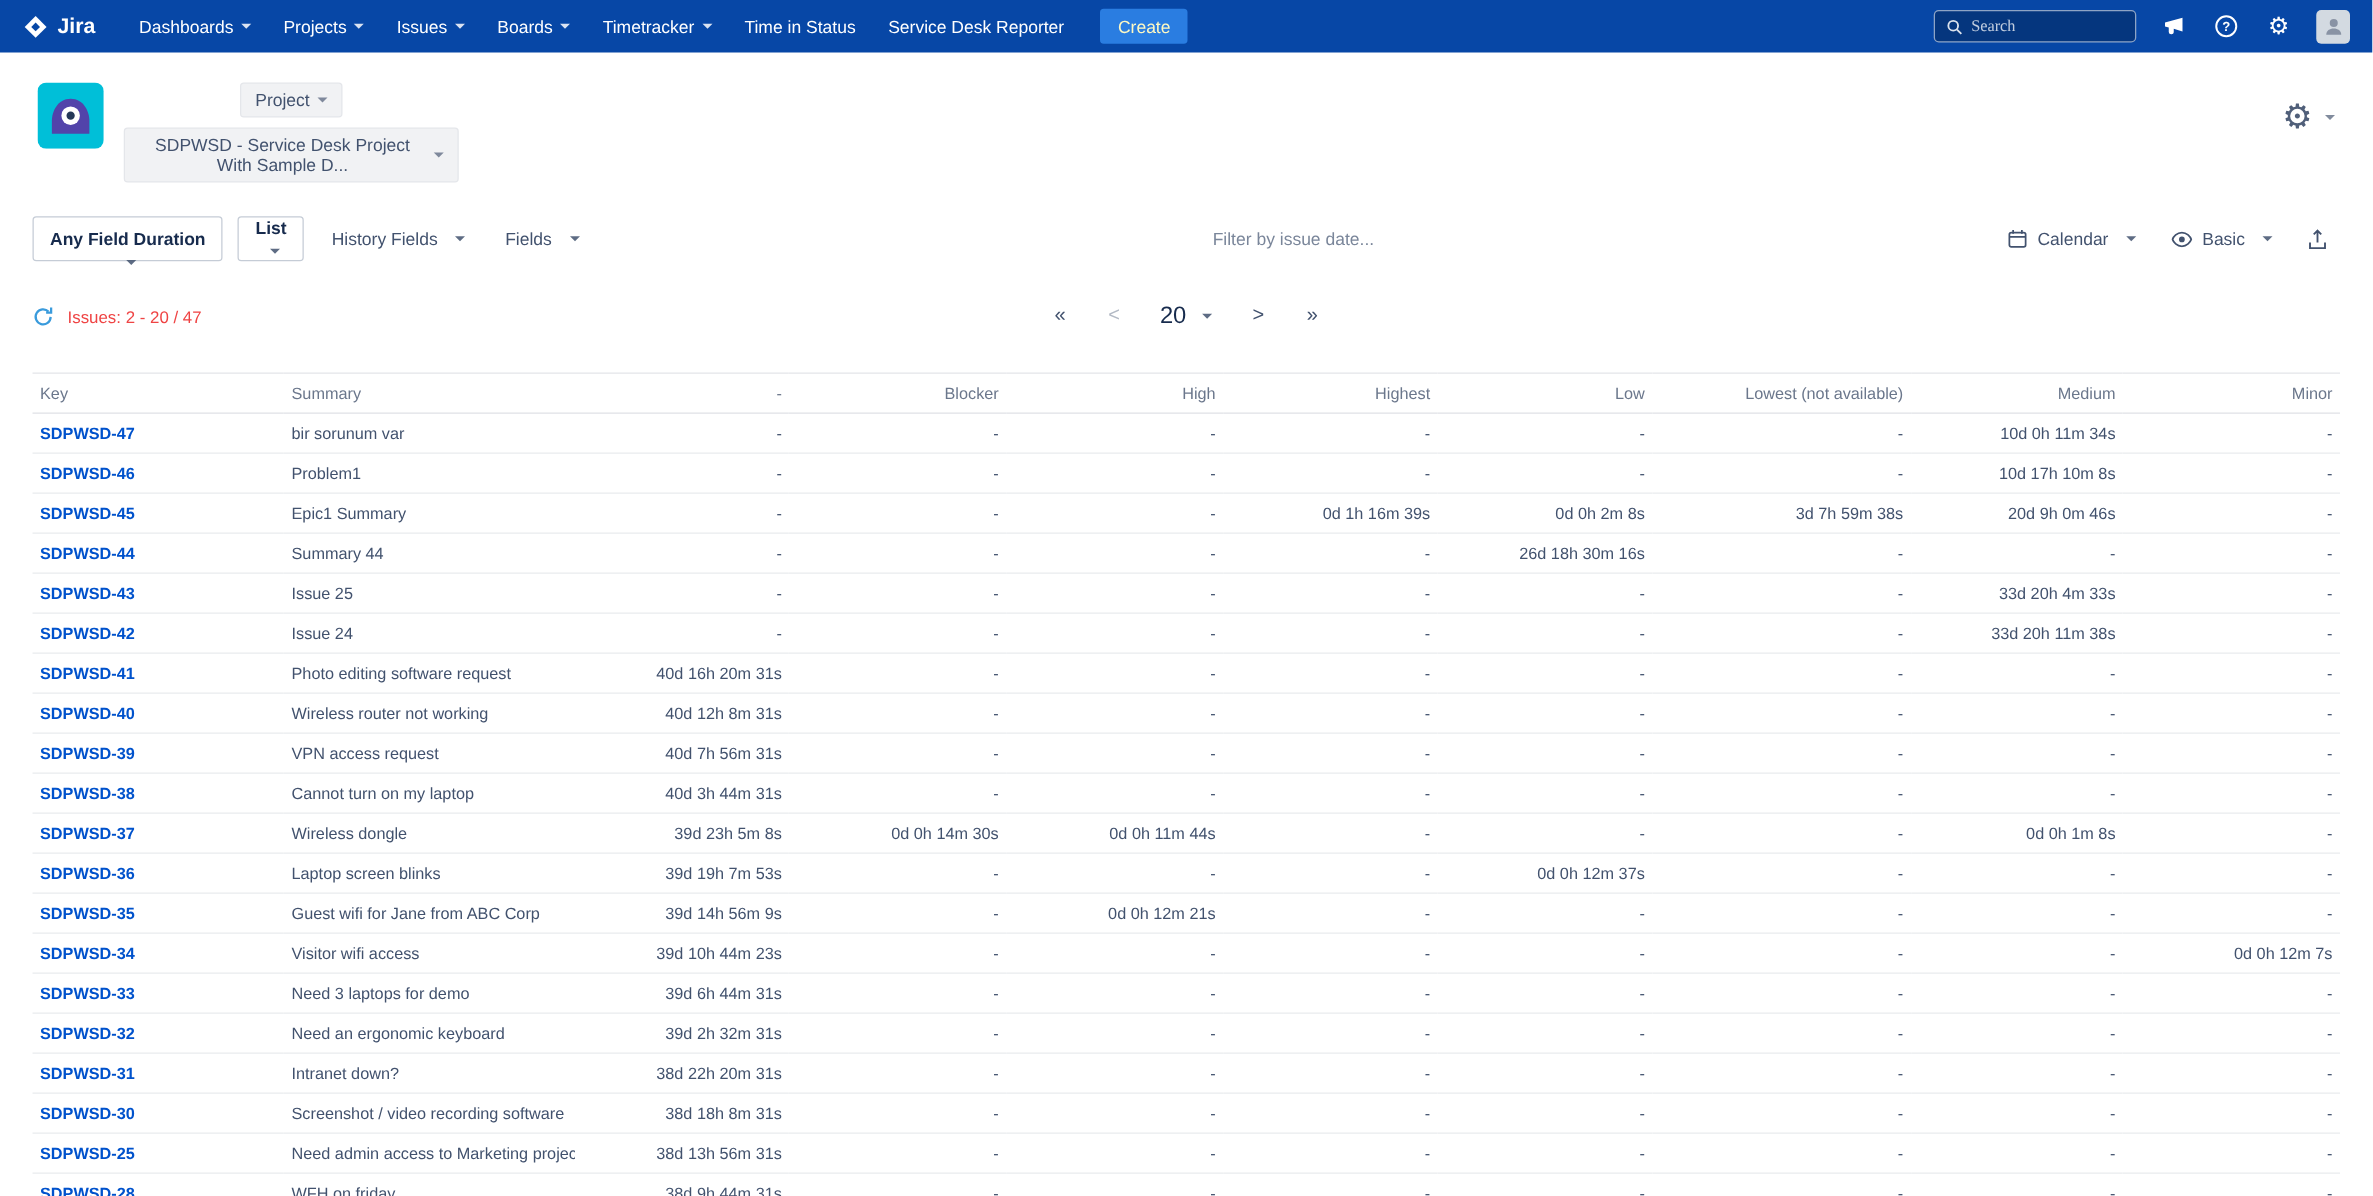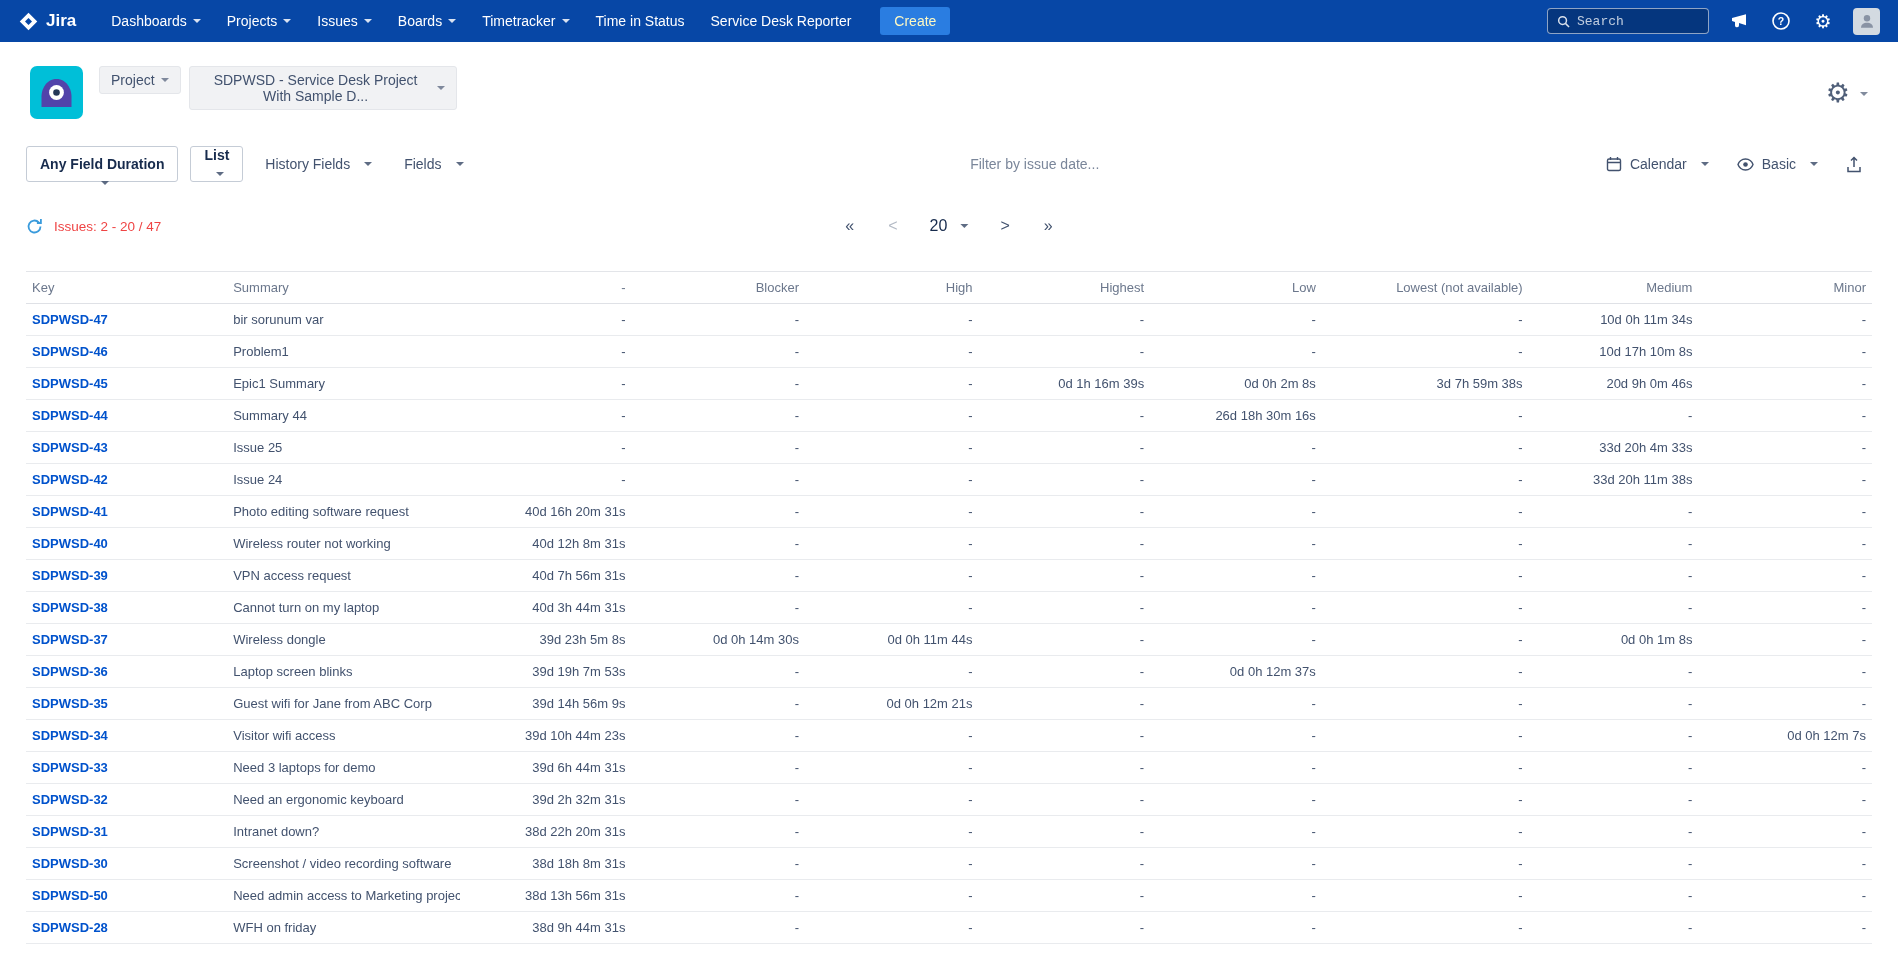--- a/index.html
+++ b/index.html
@@ -11,30 +11,30 @@
   .brand { display:flex; align-items:center; gap:7px; font-size:17px; font-weight:700; margin-right:22px; }
   .nav-menu { display:flex; align-items:center; height:44px;justify-content:center; }
   .nav-item { display:flex; align-items:center; padding:0 13px; font-size:14px; cursor:pointer; height:42px; white-space:nowrap; }
   .chev { width:0; height:0; border-left:4px solid transparent; border-right:4px solid transparent;
           border-top:4.5px solid currentColor; display:inline-block; margin-left:6px; opacity:.85; }
   .create-btn { margin-left:16px; background:#2a7de1; color:#fef9c3; border:none; border-radius:3px;
                 font-size:14px; padding:6px 14px; cursor:pointer; font-family:inherit; }
   .nav-right { margin-left:auto; display:flex; align-items:center; gap:18px; }
   .nav-search { display:flex; align-items:center; gap:7px; background:rgba(0,0,0,.24);
                 border:1px solid rgba(255,255,255,.55); border-radius:4px; height:26px; padding:0 9px; width:162px; }
-  .nav-search input { background:transparent; border:none; outline:none; color:#fdba74; font-size:13px; width:100%; font-family:Liberation Mono, monospace; }
+  .nav-search input { background:transparent; border:none; outline:none; color:#fdba74; font-size:13px; width:100%; font-family:Liberation Serif, serif; }
   .nav-search input::placeholder { color:rgba(255,255,255,.75); }
   .nav-icon { display:flex; align-items:center; justify-content:center; width:24px; height:24px; cursor:pointer; }
   .gear-glyph { font-size:19px; line-height:1; color:#fff; }
   .avatar { width:27px; height:27px; border-radius:4px; background:#d3dae1; display:flex; align-items:center; justify-content:center; cursor:pointer; }
 
   
   .banner { display:flex; align-items:flex-start; padding:24px 30px 12px; }
   .proj-avatar { width:53px; height:53px; margin-right:16px; flex:0 0 auto; }
-  .banner-selects { display:flex; flex-direction:row; gap:8px; align-items:flex-start; }
+  .banner-selects { display:flex; flex-direction:column; gap:8px; align-items:center; }
   .chip { display:flex; align-items:center; background:#f1f2f4; border:1px solid #e4e6ea; border-radius:3px;
           color:#42526e; font-size:14px; padding:5px 11px; cursor:pointer; font-family:inherit; }
   .chip .chev { border-top-color:#6b778c; }
   .chip-wide { width:268px; justify-content:space-between; }
   .banner-gear { margin-left:auto; display:flex; align-items:center; gap:4px; color:#42526e; margin-top:14px; cursor:pointer; }
   .banner-gear .big-gear { font-size:27px; line-height:1; color:#505f79; }
   .banner-gear .chev { border-top-color:#6b778c; }
 
   
   .toolbar { display:flex; align-items:center; padding:0 26px; margin-top:14px; height:38px; gap:12px; }
@@ -49,21 +49,21 @@
   .toolbar-right { display:flex; align-items:center; gap:8px; }
   .icon-btn { background:none; border:none; cursor:pointer; padding:0 10px; display:flex; align-items:center; }
 
   
   .issues-bar { display:flex; align-items:center; padding:0 26px; margin-top:30px; position:relative; height:26px; }
   .refresh-icon { margin-right:11px; display:flex; cursor:pointer; }
   .issues-count { font-size:13.5px; color:#ef4444; }
   .pagination { position:absolute; left:50%; transform:translateX(-50%); display:flex; align-items:center; gap:14px; }
   .page-btn { background:none; border:none; font-size:16px; color:#42526e; cursor:pointer; padding:2px 10px; font-family:inherit; }
   .page-btn.disabled { color:#b3bac5; cursor:default; }
-  .page-size { display:flex; align-items:center; gap:7px; font-size:16px; color:#172b4d; cursor:pointer; padding:2px 8px; }
+  .page-size { display:flex; align-items:center; gap:7px; font-size:19px; color:#172b4d; cursor:pointer; padding:2px 8px; }
   .page-size .chev { border-top-color:#42526e; }
 
   
   .table-wrap { margin:32px 26px 0; }
   table { width:100%; border-collapse:collapse; table-layout:fixed; }
   th { font-weight:400; color:#6b778c; font-size:13px; padding:8px 6px; border-top:1px solid #e3e5e9;
        border-bottom:1px solid #dfe1e6; white-space:nowrap; overflow:hidden; }
   td { font-size:13px; color:#42526e; padding:0 6px; height:32px; border-bottom:1px solid #e9ebee;
        white-space:nowrap; overflow:hidden; }
   .txt { text-align:left; }
@@ -484,21 +484,21 @@
           <td class="num">38d 18h 8m 31s</td>
           <td class="num">-</td>
           <td class="num">-</td>
           <td class="num">-</td>
           <td class="num">-</td>
           <td class="num">-</td>
           <td class="num">-</td>
           <td class="num">-</td>
         </tr>
         <tr>
-          <td class="txt"><span class="key-link">SDPWSD-50</span></td>
+          <td class="txt"><span class="key-link">SDPWSD-25</span></td>
           <td class="txt">Need admin access to Marketing project</td>
           <td class="num">38d 13h 56m 31s</td>
           <td class="num">-</td>
           <td class="num">-</td>
           <td class="num">-</td>
           <td class="num">-</td>
           <td class="num">-</td>
           <td class="num">-</td>
           <td class="num">-</td>
         </tr>

